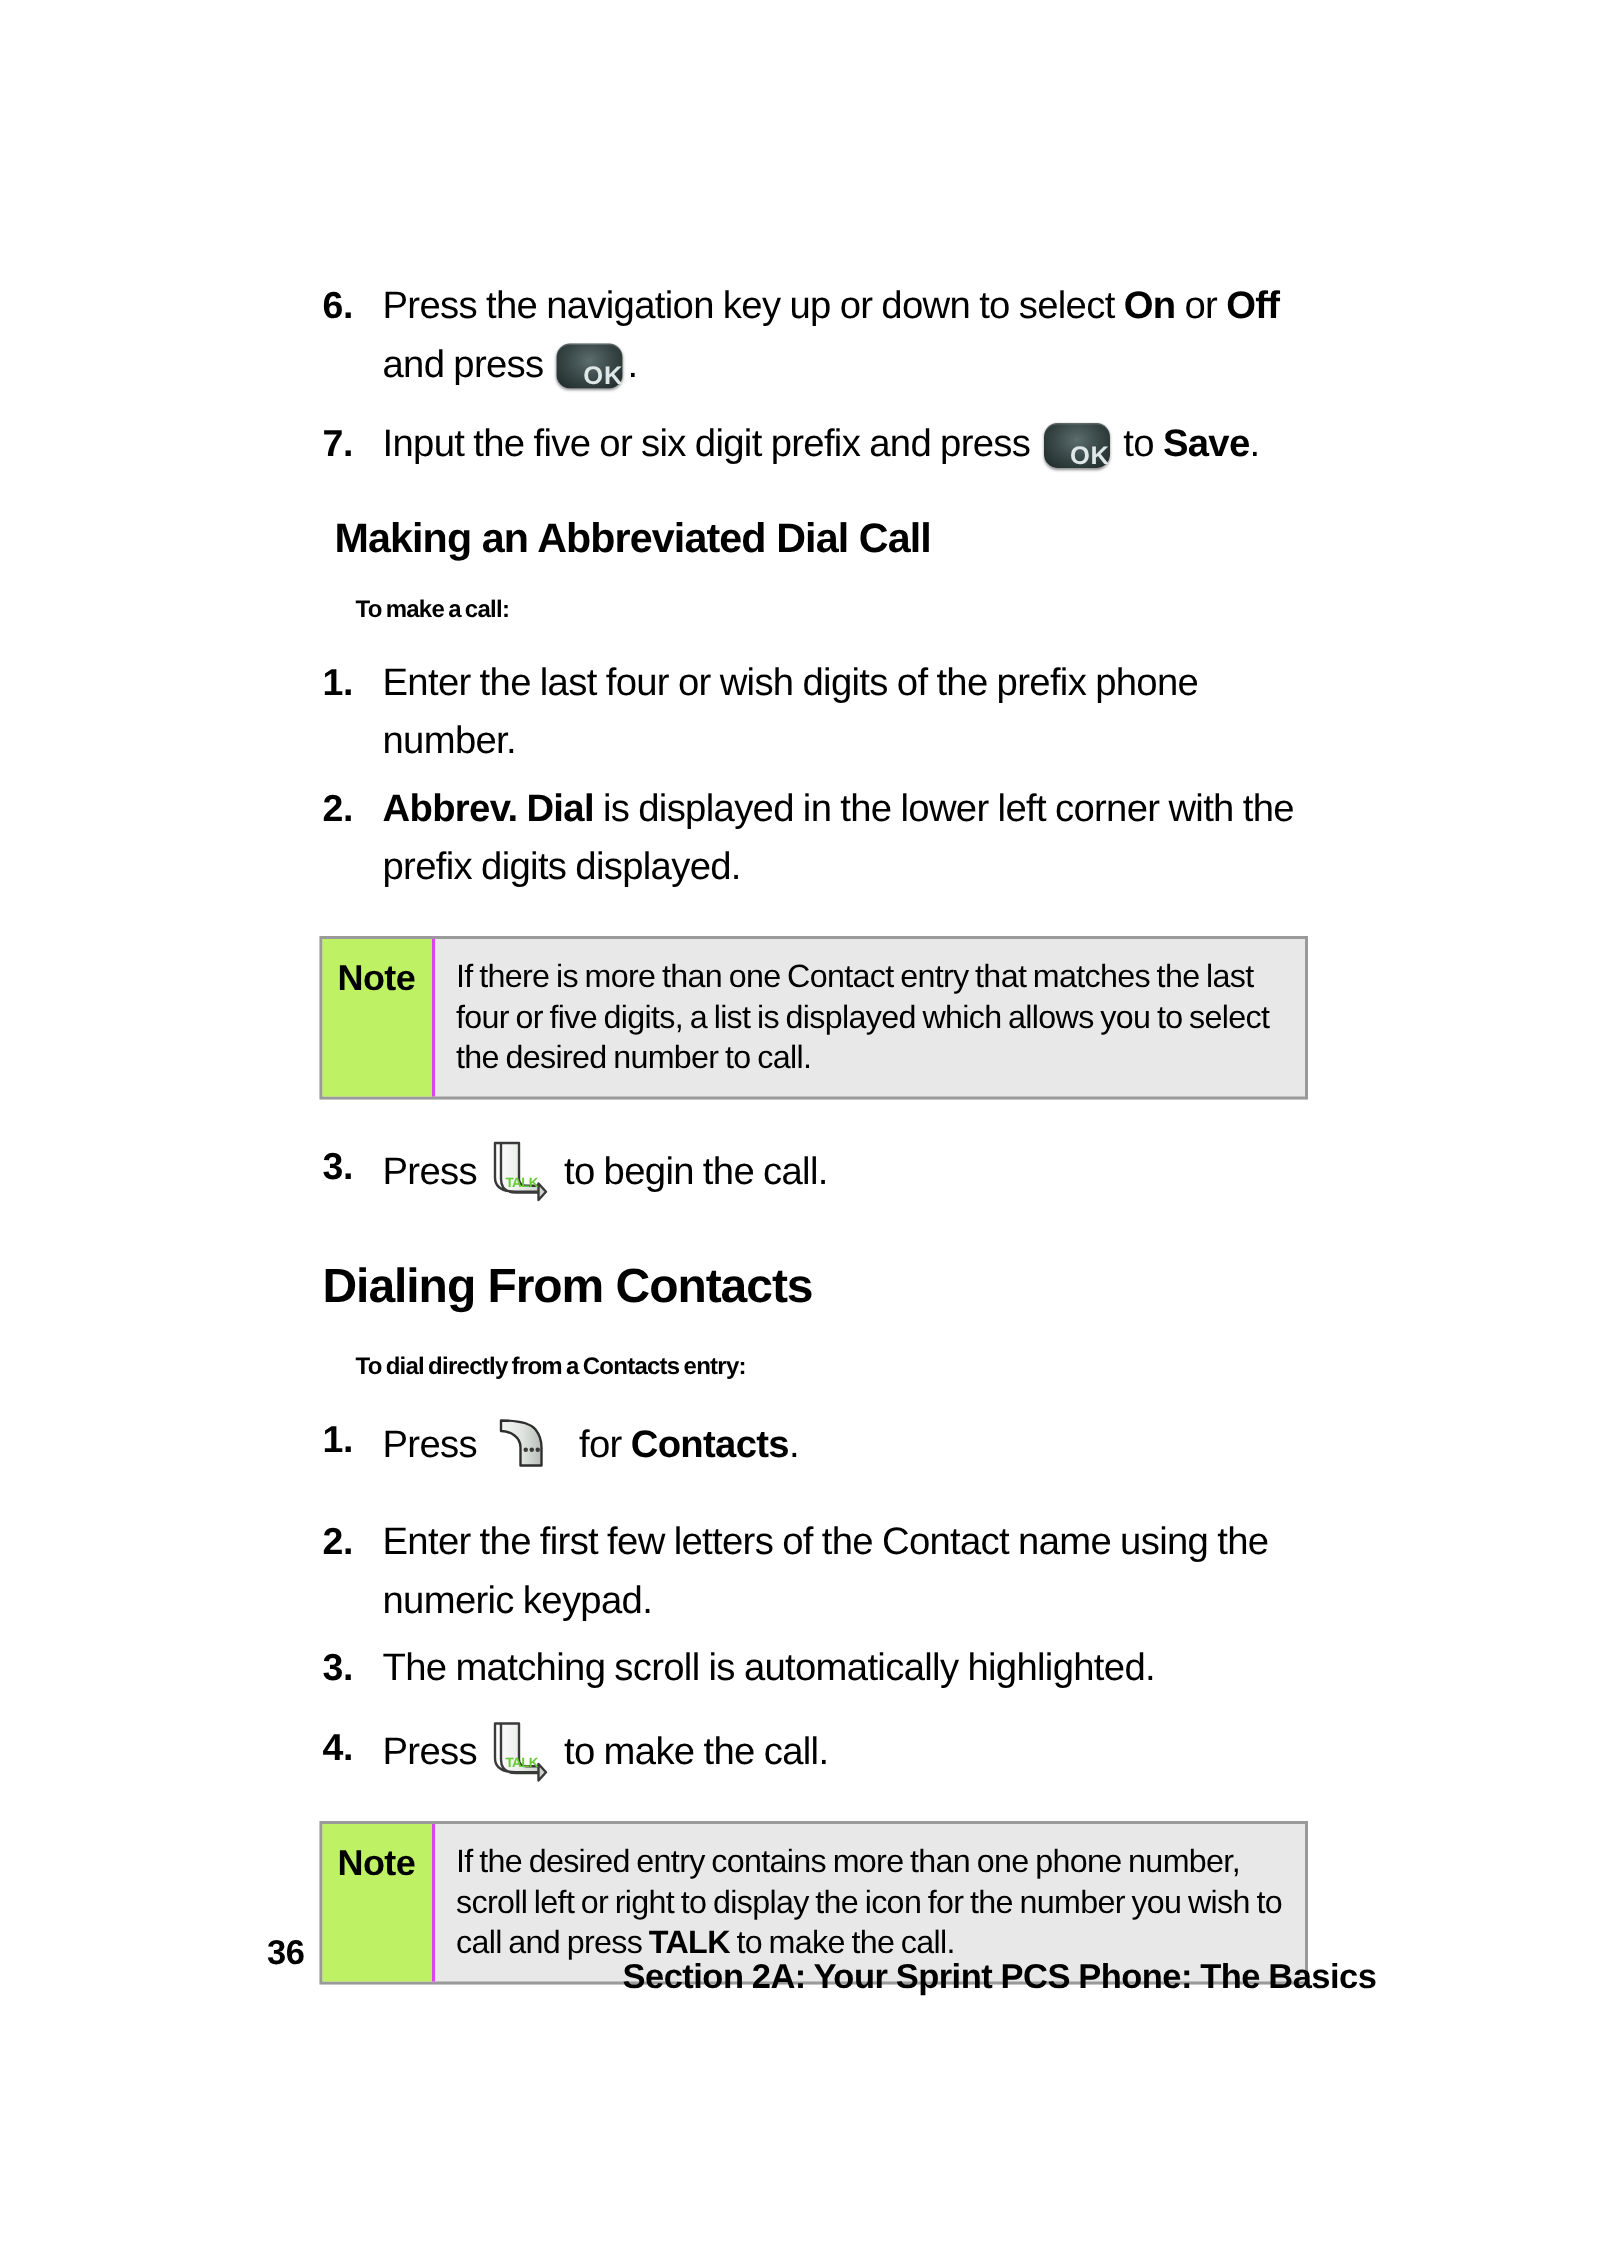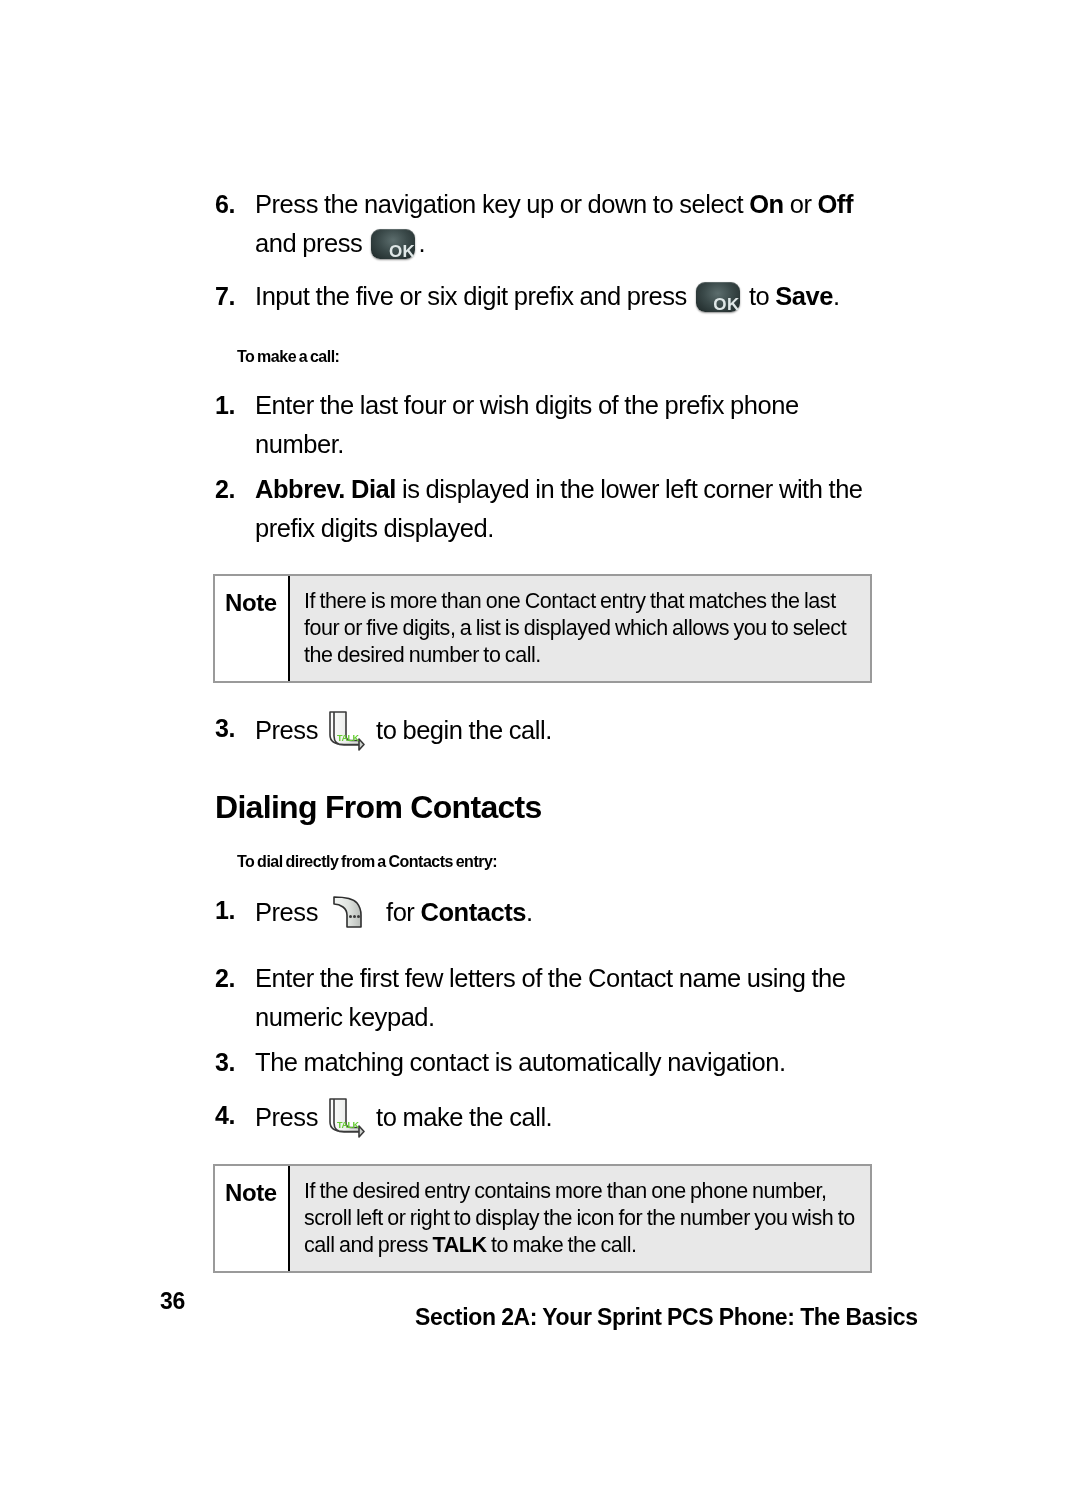--- a/index.html
+++ b/index.html
@@ -87,22 +87,22 @@
     display: flex;
     border: 2px solid #9a9a9a;
     background: #e8e8e8;
     margin: 26px 0 26px -2px;
     width: 655px;
     box-sizing: content-box;
   }
   .note-label {
     flex: 0 0 75px;
     width: 75px;
-    background: #ffffff;
-    border-right: 2px solid #000000;
+    background: #bef264;
+    border-right: 2px solid #d946ef;
     font-size: 24px;
     font-weight: bold;
     letter-spacing: -0.4px;
     padding: 13px 0 0 10px;
     box-sizing: border-box;
   }
   .note-text {
     flex: 1 1 auto;
     padding: 12px 12px 12px 14px;
     font-size: 21.5px;
@@ -157,21 +157,21 @@
   
   .footer {
     position: absolute;
     left: 0;
     top: 1288px;
     width: 1080px;
     height: 40px;
   }
   .footer-page {
     position: absolute;
-    left: 160px;
+    left: 178px;
     top: 0;
     font-size: 23px;
     font-weight: bold;
     letter-spacing: -0.3px;
   }
   .footer-title {
     position: absolute;
     left: 415px;
     top: 16px;
     font-size: 23px;
@@ -190,20 +190,21 @@
     <div class="step">
       <div class="step-num">6.</div>
       <div class="step-body"><span>Press the navigation key up or down to select </span><b>On</b><span> or </span><b>Off</b><span> and press </span><span class="ok-key"><span>OK</span></span><span>.</span></div>
     </div>
 
     <div class="step gap-lg">
       <div class="step-num">7.</div>
       <div class="step-body"><span>Input the five or six digit prefix and press </span><span class="ok-key"><span>OK</span></span><span> to </span><b>Save</b><span>.</span></div>
     </div>
 
+    <h2 class="section-head">Making an Abbreviated Dial Call</h2>
     <div class="sub-head">To make a call:</div>
 
     <div class="step tight">
       <div class="step-num">1.</div>
       <div class="step-body">Enter the last four or wish digits of the prefix phone number.</div>
     </div>
 
     <div class="step">
       <div class="step-num">2.</div>
       <div class="step-body"><b>Abbrev. Dial</b><span> is displayed in the lower left corner with the prefix digits displayed.</span></div>
@@ -249,21 +250,21 @@
             </svg></span><span> for </span><b>Contacts</b><span>.</span></div>
     </div>
 
     <div class="step tight">
       <div class="step-num">2.</div>
       <div class="step-body">Enter the first few letters of the Contact name using the numeric keypad.</div>
     </div>
 
     <div class="step">
       <div class="step-num">3.</div>
-      <div class="step-body">The matching contact is automatically navigation.</div>
+      <div class="step-body">The matching scroll is automatically highlighted.</div>
     </div>
 
     <div class="step">
       <div class="step-num">4.</div>
       <div class="step-body"><span>Press </span><span class="talk-key"><svg width="40" height="42" viewBox="0 0 40 42" xmlns="http://www.w3.org/2000/svg">
               <defs>
                 <linearGradient id="tkg2" x1="0" y1="0" x2="1" y2="0">
                   <stop offset="0%" stop-color="#ffffff"></stop>
                   <stop offset="45%" stop-color="#eceeec"></stop>
                   <stop offset="100%" stop-color="#c9cdc9"></stop>

